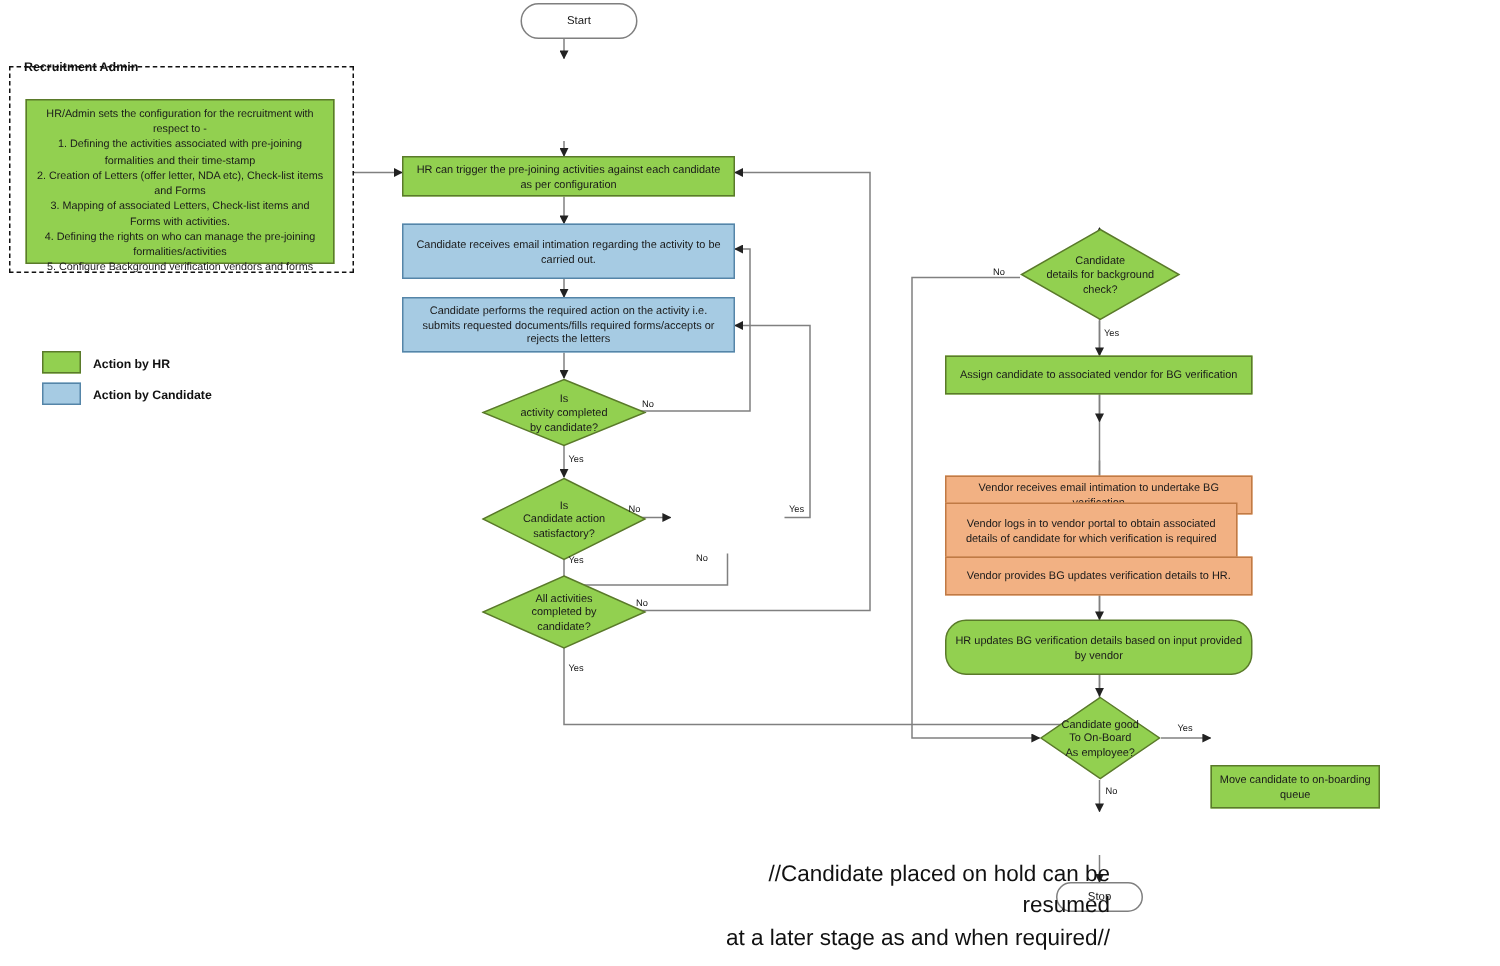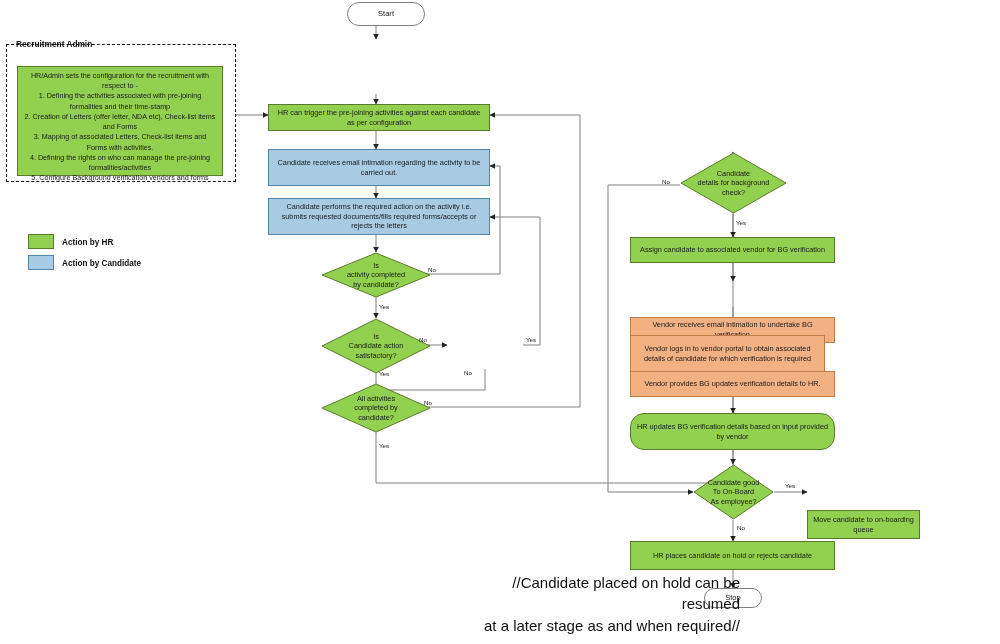--- a/index.html
+++ b/index.html
@@ -267,21 +267,20 @@
     <svg class="dshape" viewBox="0 0 81 56" preserveAspectRatio="none">
       <polygon points="40.5,1 80,28 40.5,55 1,28" fill="#92D050" stroke="#5a7a2a" stroke-width="1"></polygon>
     </svg>
     <div class="dtext" style="white-space:pre-line;">Candidate good
 To On-Board
 As employee?</div>
   </div>
 
   <div class="node proc" style="left:807px; top:478px; width:113px; height:29px;margin-top:32px;">Move candidate to on-boarding queue</div>
 
-  <div class="node proc" style="left:630px; top:541px; width:205px; height:29px;">HR places candidate on hold or rejects candidate</div>
 
   <div class="node term" style="left:704px; top:588px; width:58px; height:20px;">Stop</div>
 
   <div class="edge-label" style="left:428px; top:266px;">No</div>
   <div class="edge-label" style="left:379px; top:303px;">Yes</div>
   <div class="edge-label" style="left:419px; top:336px;">No</div>
   <div class="edge-label" style="left:379px; top:370px;">Yes</div>
   <div class="edge-label" style="left:526px; top:336px;">Yes</div>
   <div class="edge-label" style="left:464px; top:369px;">No</div>
   <div class="edge-label" style="left:424px; top:399px;">No</div>

